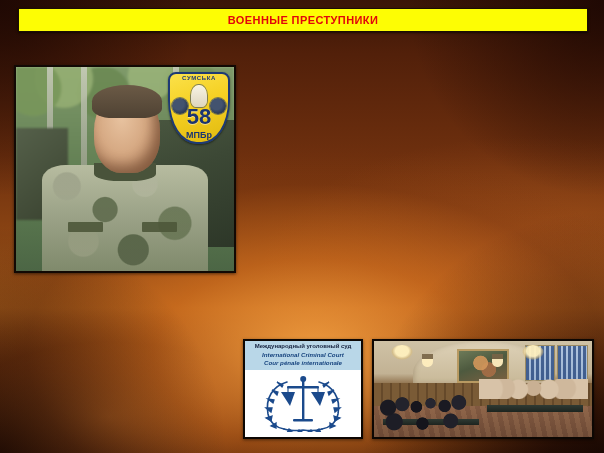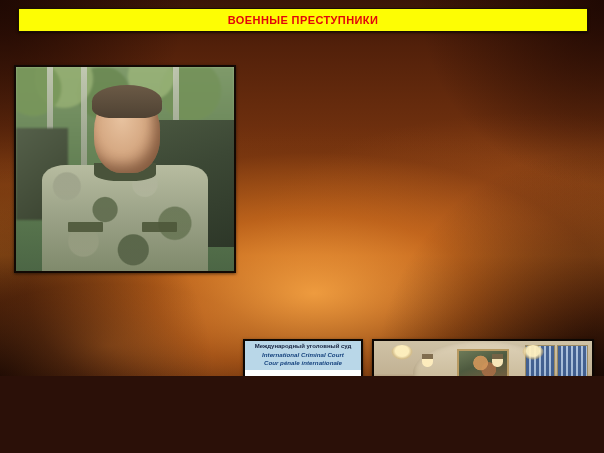--- a/index.html
+++ b/index.html
@@ -3,21 +3,21 @@
 <meta charset="utf-8">
 <title>Военные преступники</title>
 <style>
   html,body{margin:0;padding:0;}
   body{
     width:604px;height:453px;overflow:hidden;
     font-family:"Liberation Sans","DejaVu Sans",sans-serif;
     background:#2b1008;
   }
   #slide{
-    position:relative;width:604px;height:376px;overflow:hidden;
+    position:relative;width:604px;height:453px;overflow:hidden;
     background:
       radial-gradient(ellipse 70% 55% at 52% 78%, rgba(255,170,70,0.85) 0%, rgba(214,112,30,0.55) 38%, rgba(120,48,12,0.2) 68%, rgba(0,0,0,0) 85%),
       radial-gradient(ellipse 45% 30% at 18% 92%, rgba(255,150,60,0.55) 0%, rgba(130,55,14,0.25) 55%, rgba(0,0,0,0) 80%),
       radial-gradient(ellipse 60% 40% at 88% 60%, rgba(190,95,35,0.45) 0%, rgba(0,0,0,0) 75%),
       linear-gradient(180deg,#3a1507 0%, #52200a 12%, #6d2f0e 34%, #8a4413 52%, #b0611c 68%, #7d3c12 82%, #2a0f05 100%);
   }
   
   #slide:before{
     content:"";position:absolute;inset:0;pointer-events:none;
     background:
@@ -267,20 +267,29 @@
     <div class="p58-trunk" style="left:72%"></div>
     <div class="p58-veh"></div>
     <div class="p58-veh2"></div>
     <div class="p58-body"></div>
     <div class="p58-pocket" style="left:24%;top:76%;width:16%"></div>
     <div class="p58-pocket" style="left:58%;top:76%;width:16%"></div>
     <div class="p58-collar"></div>
     <div class="p58-head"></div>
     <div class="p58-hair"></div>
 
+    <div class="shield58">
+      <div class="sh-body"></div>
+      <div class="sh-arc">СУМСЬКА</div>
+      <div class="sh-fig"></div>
+      <div class="sh-lion l"></div>
+      <div class="sh-lion r"></div>
+      <div class="sh-num">58</div>
+      <div class="sh-sub">МПБр</div>
+    </div>
   </div>
 
   <div id="icc-card">
     <div class="icc-head">
       <div class="icc-l1">Международный уголовный суд</div>
       <div class="icc-l2">International Criminal Court</div>
       <div class="icc-l3">Cour pénale internationale</div>
     </div>
     <div class="icc-mark">
       <svg width="92" height="60" viewBox="0 0 92 60" aria-hidden="true">

